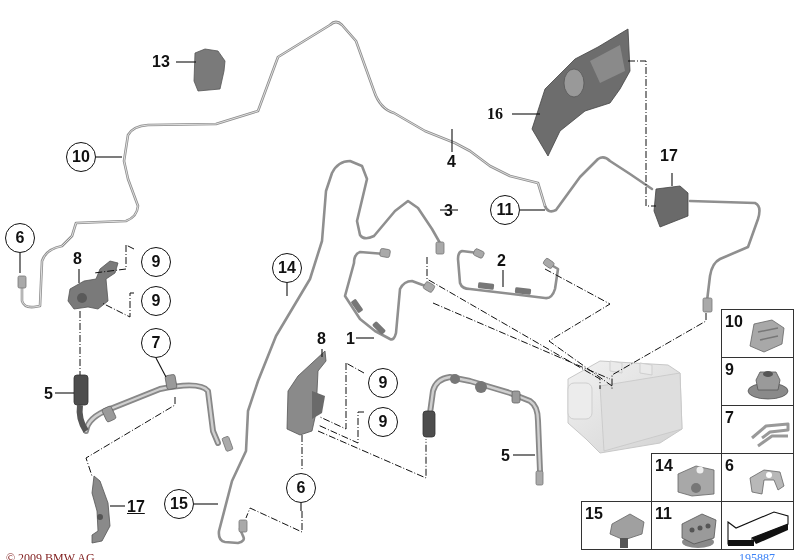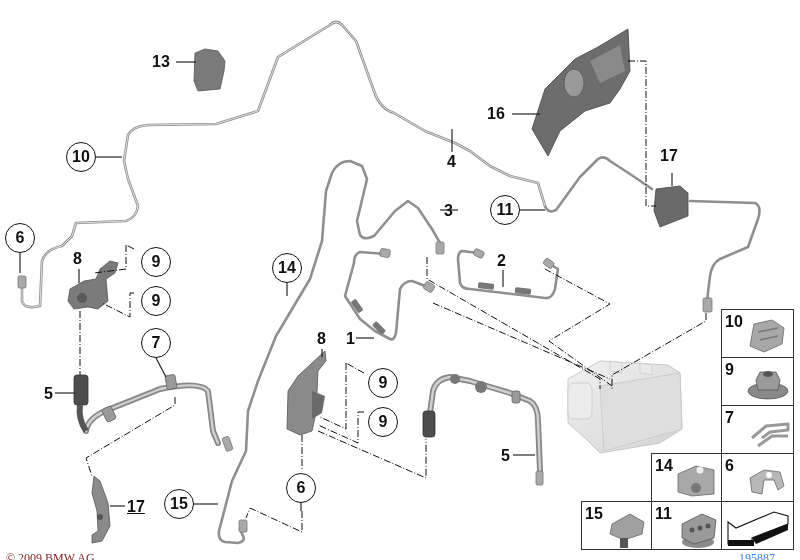--- a/index.html
+++ b/index.html
@@ -152,21 +152,21 @@
       <path d="M302,500 L302,521 L250,497 L246,507"></path>
       <path d="M427,246 L427,268 L600,368 L600,378"></path>
       <path d="M433,292 L610,368"></path>
       <path d="M545,258 L610,293 L549,330 L612,375"></path>
       <path d="M706,302 L706,310 L612,364 L612,378"></path>
     </g>
   </svg>
 
   
   <div class="lbl" style="left:152px;top:43px;">13</div>
-  <div class="lbl" style="left:487px;top:95px;">16</div>
+  <div class="lbl" style="left:487px;top:95px;font-family:Liberation Serif, serif;">16</div>
   <div class="lbl" style="left:447px;top:143px;">4</div>
   <div class="lbl" style="left:660px;top:137px;">17</div>
   <div class="lbl" style="left:444px;top:192px;">3</div>
   <div class="lbl" style="left:73px;top:240px;">8</div>
   <div class="lbl" style="left:497px;top:242px;">2</div>
   <div class="lbl" style="left:346px;top:320px;">1</div>
   <div class="lbl" style="left:317px;top:320px;">8</div>
   <div class="lbl" style="left:44px;top:375px;">5</div>
   <div class="lbl" style="left:501px;top:437px;">5</div>
   <div class="lbl" style="left:127px;top:488px;text-decoration:underline;">17</div>

